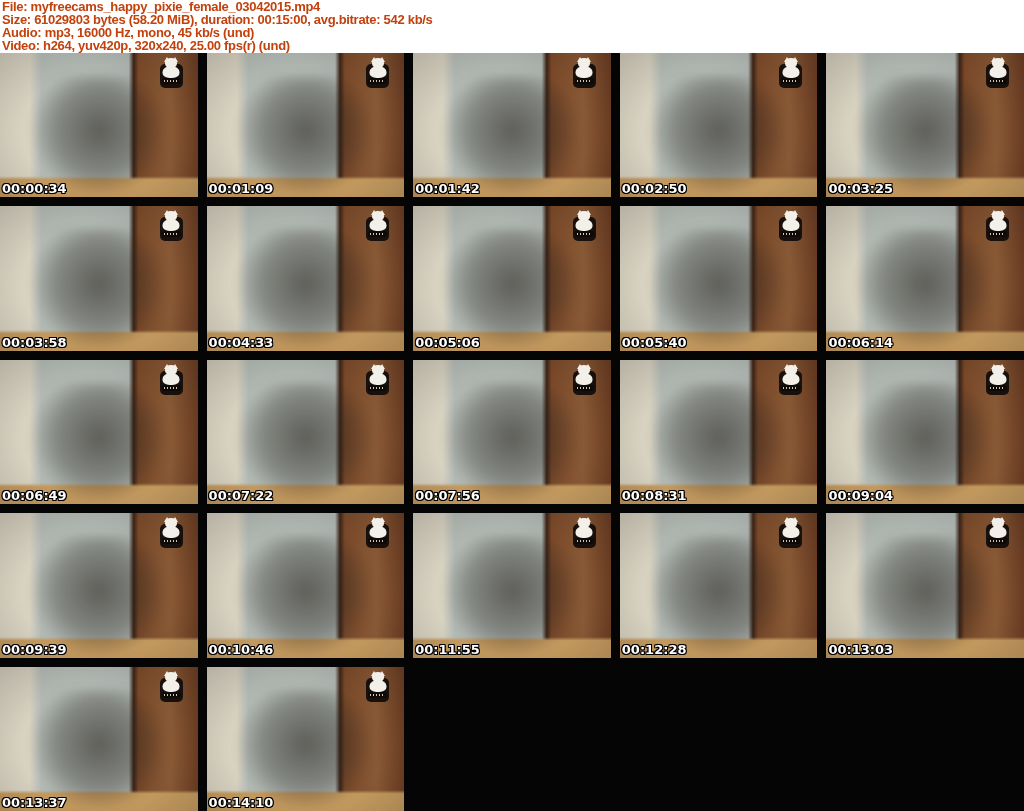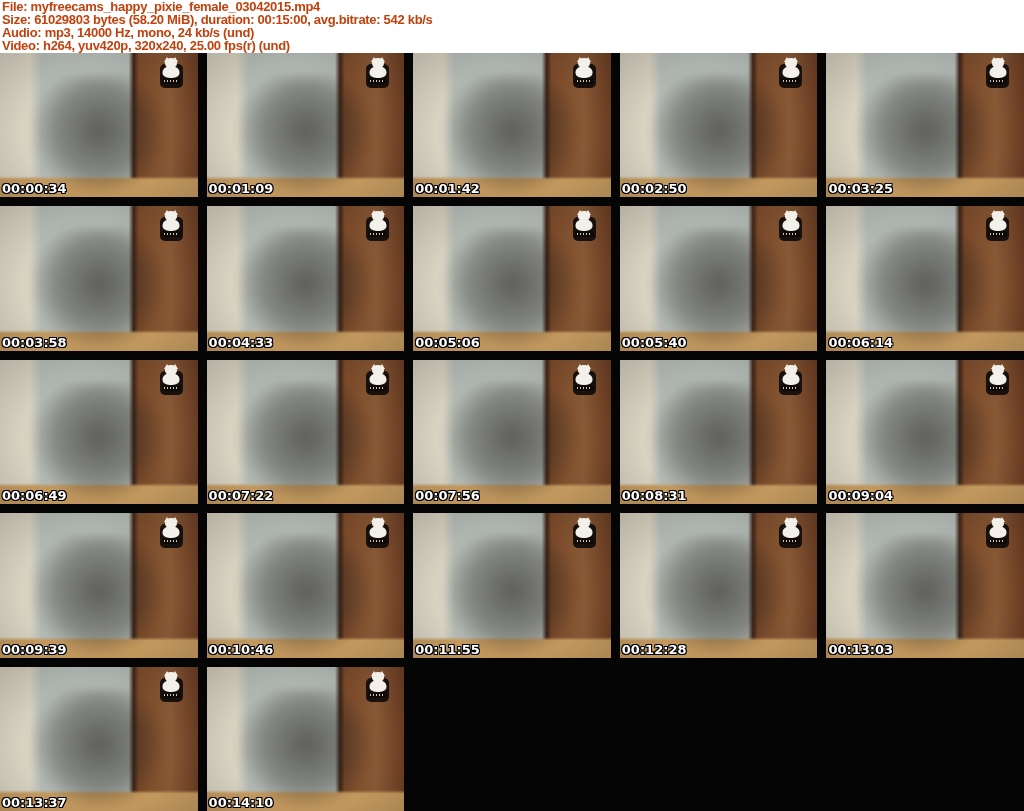--- a/index.html
+++ b/index.html
@@ -79,21 +79,21 @@
   }
 </style>
 </head>
 <body>
 
 <div class="sheet">
 
   <div class="header">
     <div class="hline">File: myfreecams_happy_pixie_female_03042015.mp4</div>
     <div class="hline">Size: 61029803 bytes (58.20 MiB), duration: 00:15:00, avg.bitrate: 542 kb/s</div>
-    <div class="hline">Audio: mp3, 14000 Hz, mono, 24 kb/s (und)</div>
+    <div class="hline">Audio: mp3, 16000 Hz, mono, 45 kb/s (und)</div>
     <div class="hline">Video: h264, yuv420p, 320x240, 25.00 fps(r) (und)</div>
   </div>
 
   <div class="grid">
     <div class="cell">
         <div class="scene"></div>
         <div class="blob"></div>
         <div class="badge">
           <i class="cat-head"></i>
           <i class="banner"></i>

